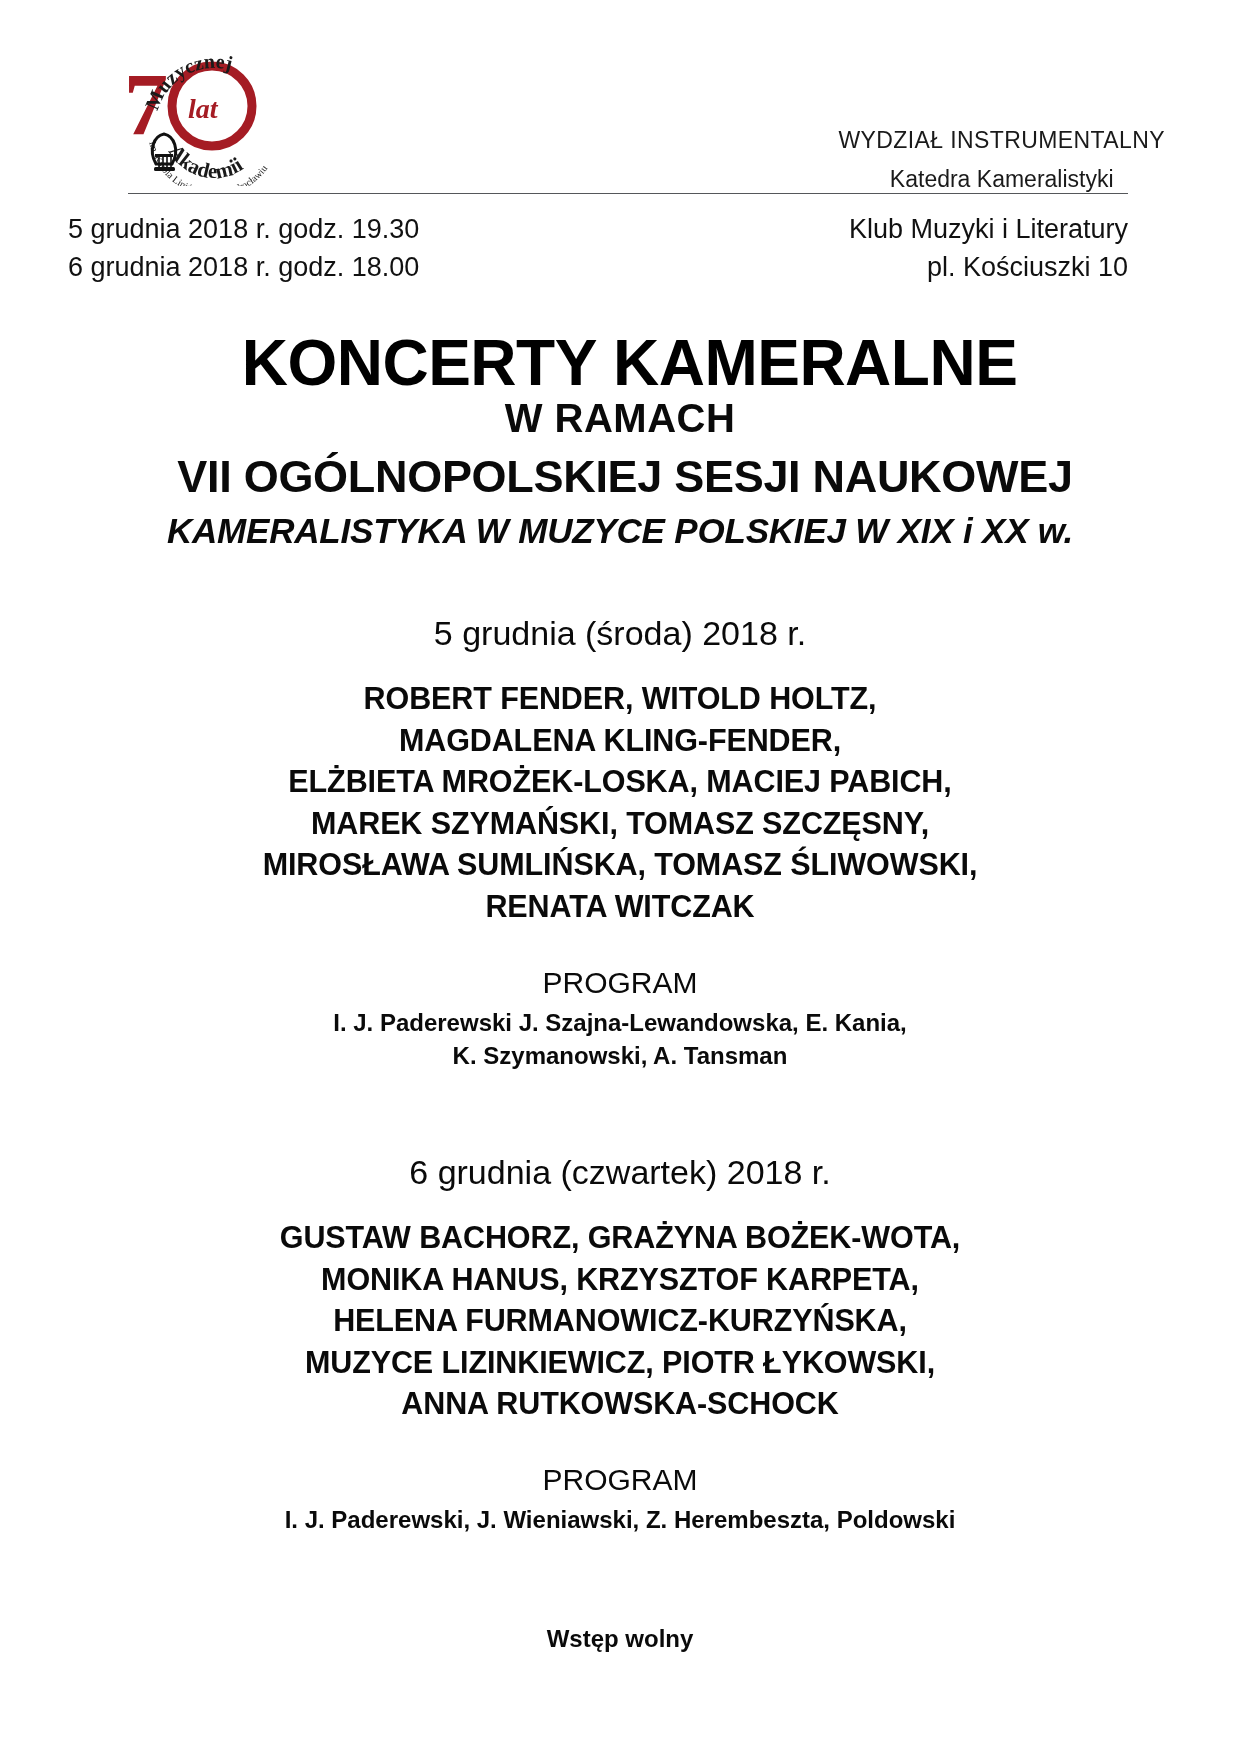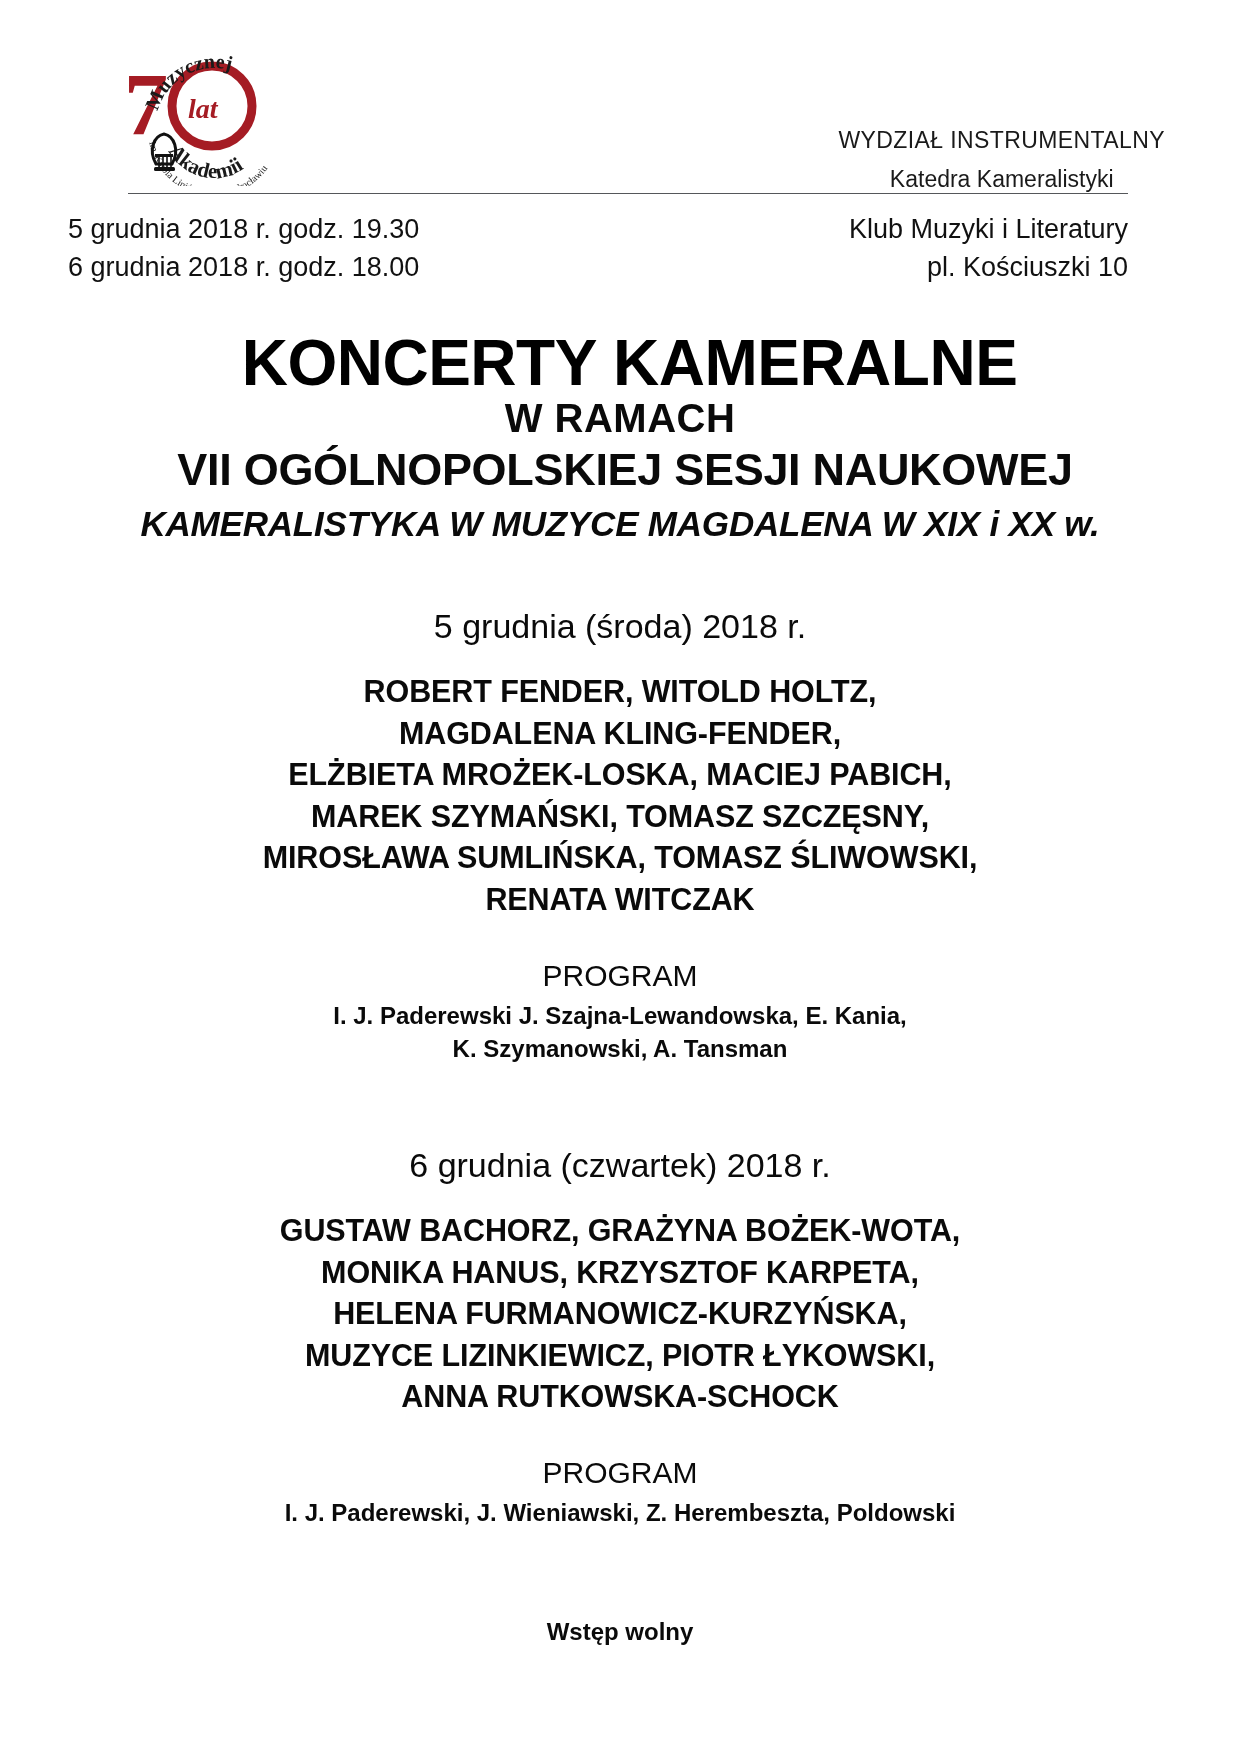--- a/index.html
+++ b/index.html
@@ -91,21 +91,21 @@
   .t-sub1 {
     font-size: 40px;
     font-weight: bold;
     line-height: 1.12;
     letter-spacing: 0.5px;
   }
   .t-sub2 {
     font-size: 45px;
     font-weight: bold;
     line-height: 1.1;
-    margin-top: 4px;
+    margin-top: 11px;
     letter-spacing: -0.3px;
     padding-left: 10px;
   }
   .t-sub3 {
     font-size: 35px;
     font-weight: bold;
     font-style: italic;
     line-height: 1.15;
     margin-top: 10px;
     letter-spacing: -0.2px;
@@ -212,21 +212,21 @@
     <div class="right">
       <div>Klub Muzyki i Literatury</div>
       <div>pl. Kościuszki 10</div>
     </div>
   </div>
 
   <div class="titleblock">
     <div class="t-main">KONCERTY KAMERALNE</div>
     <div class="t-sub1">W RAMACH</div>
     <div class="t-sub2">VII OGÓLNOPOLSKIEJ SESJI NAUKOWEJ</div>
-    <div class="t-sub3">KAMERALISTYKA W MUZYCE MAGDALENA W XIX i XX w.</div>
+    <div class="t-sub3">KAMERALISTYKA W MUZYCE POLSKIEJ W XIX i XX w.</div>
   </div>
 
   <div class="section sec1">
     <div class="sec-date">5 grudnia (środa) 2018 r.</div>
     <div class="performers">
       <span class="pline">ROBERT FENDER, WITOLD HOLTZ,</span>
       <span class="pline">MAGDALENA KLING-FENDER,</span>
       <span class="pline">ELŻBIETA MROŻEK-LOSKA, MACIEJ PABICH,</span>
       <span class="pline">MAREK SZYMAŃSKI, TOMASZ SZCZĘSNY,</span>
       <span class="pline">MIROSŁAWA SUMLIŃSKA, TOMASZ ŚLIWOWSKI,</span>

